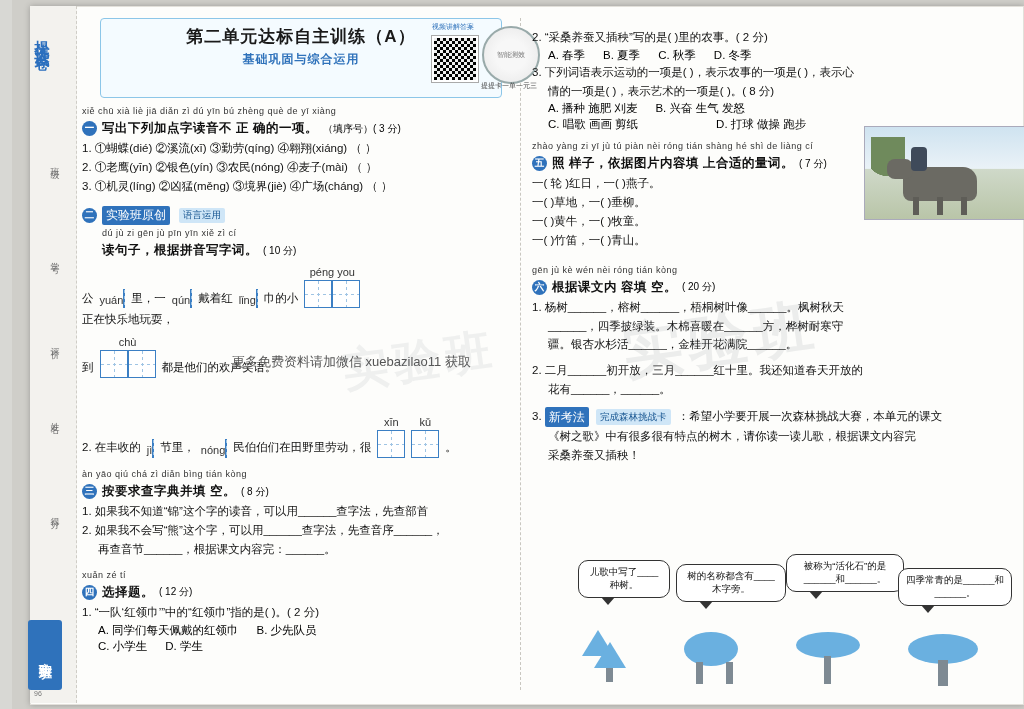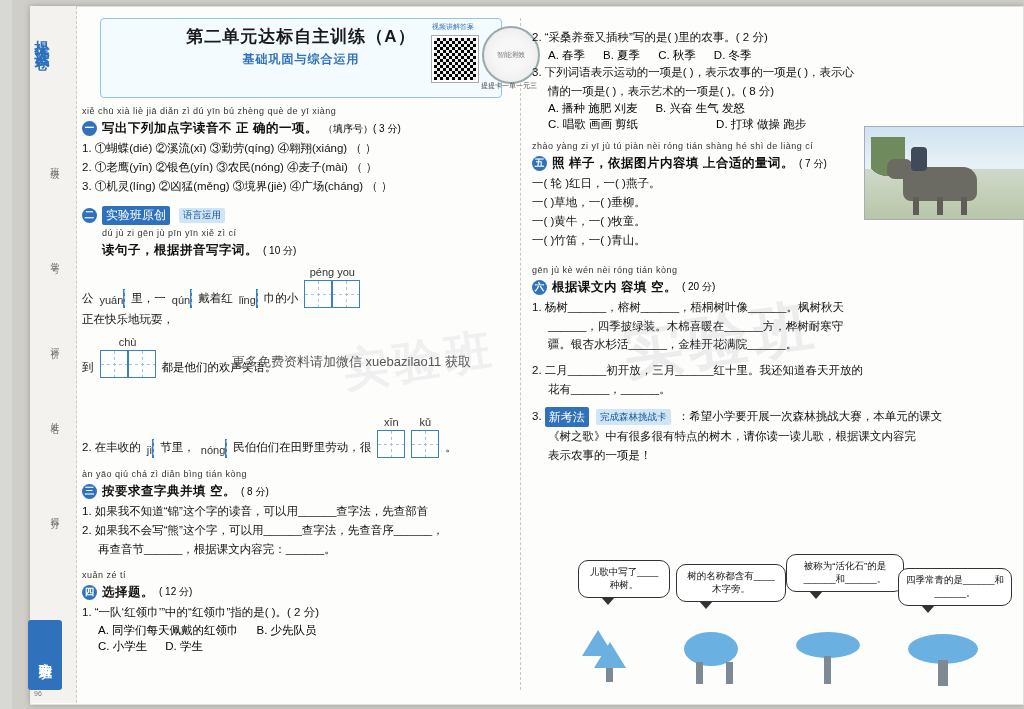--- a/index.html
+++ b/index.html
@@ -390,21 +390,21 @@
     <div class="line">2. 二月______初开放，三月______红十里。我还知道春天开放的</div>
     <div class="line indent">花有______，______。</div>
     <div style="height:6px"></div>
     <div class="line">
       <span>3. </span>
       <span class="tag">新考法</span>
       <span class="tag-lite">完成森林挑战卡</span>
       <span>：希望小学要开展一次森林挑战大赛，本单元的课文</span>
     </div>
     <div class="line indent">《树之歌》中有很多很有特点的树木，请你读一读儿歌，根据课文内容完</div>
-    <div class="line indent">表示农事的一项是！</div>
+    <div class="line indent">采桑养蚕又插秧！</div>
   </div>
 
   <div class="photo">
     <div class="tree"></div>
     <div class="ox">
       <div class="leg" style="left:10px"></div>
       <div class="leg" style="left:34px"></div>
       <div class="leg" style="left:58px"></div>
     </div>
     <div class="boy"></div>

